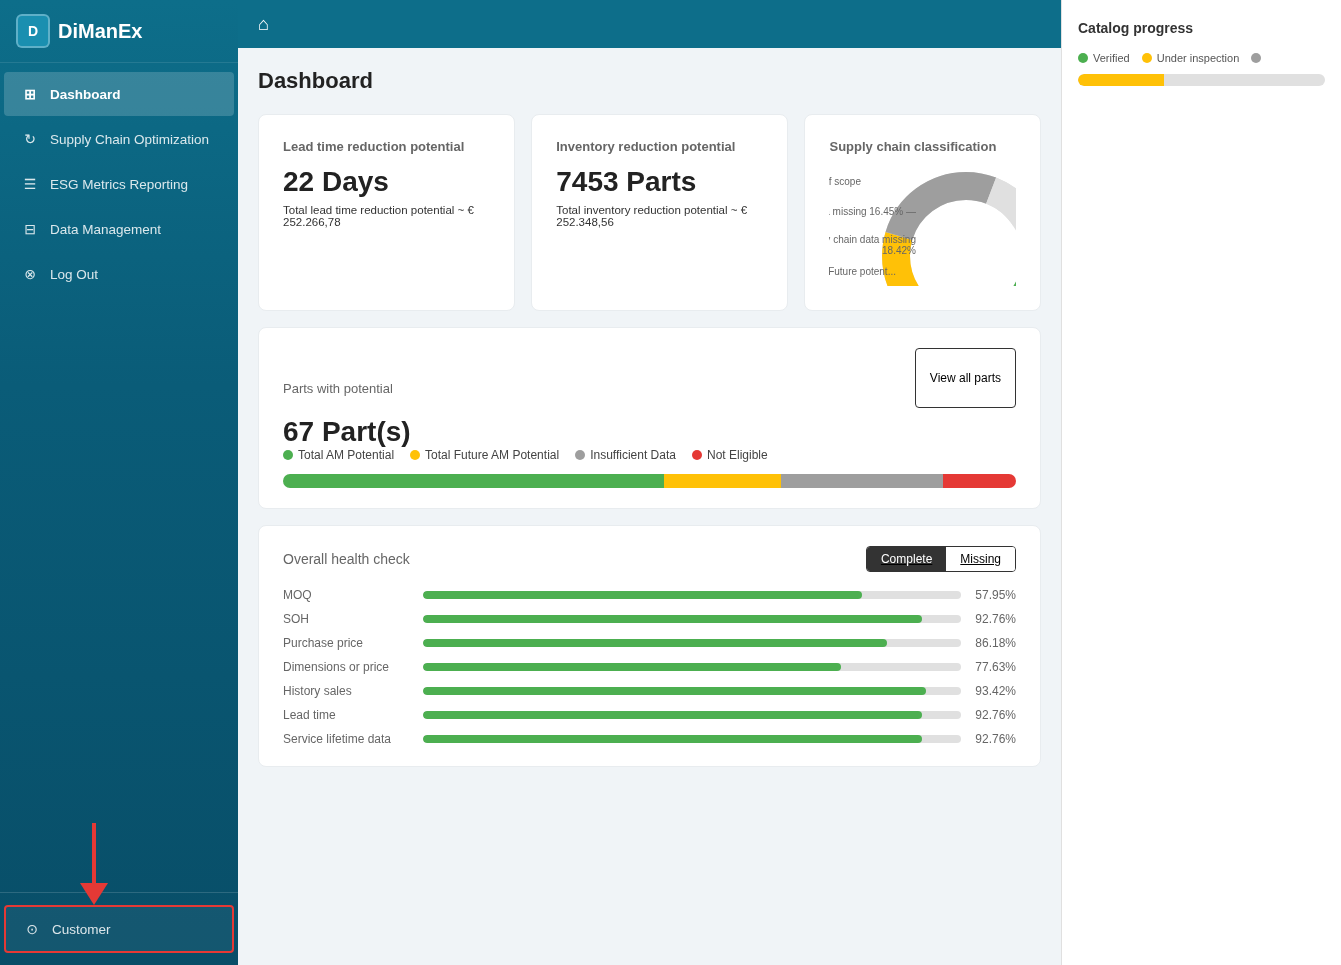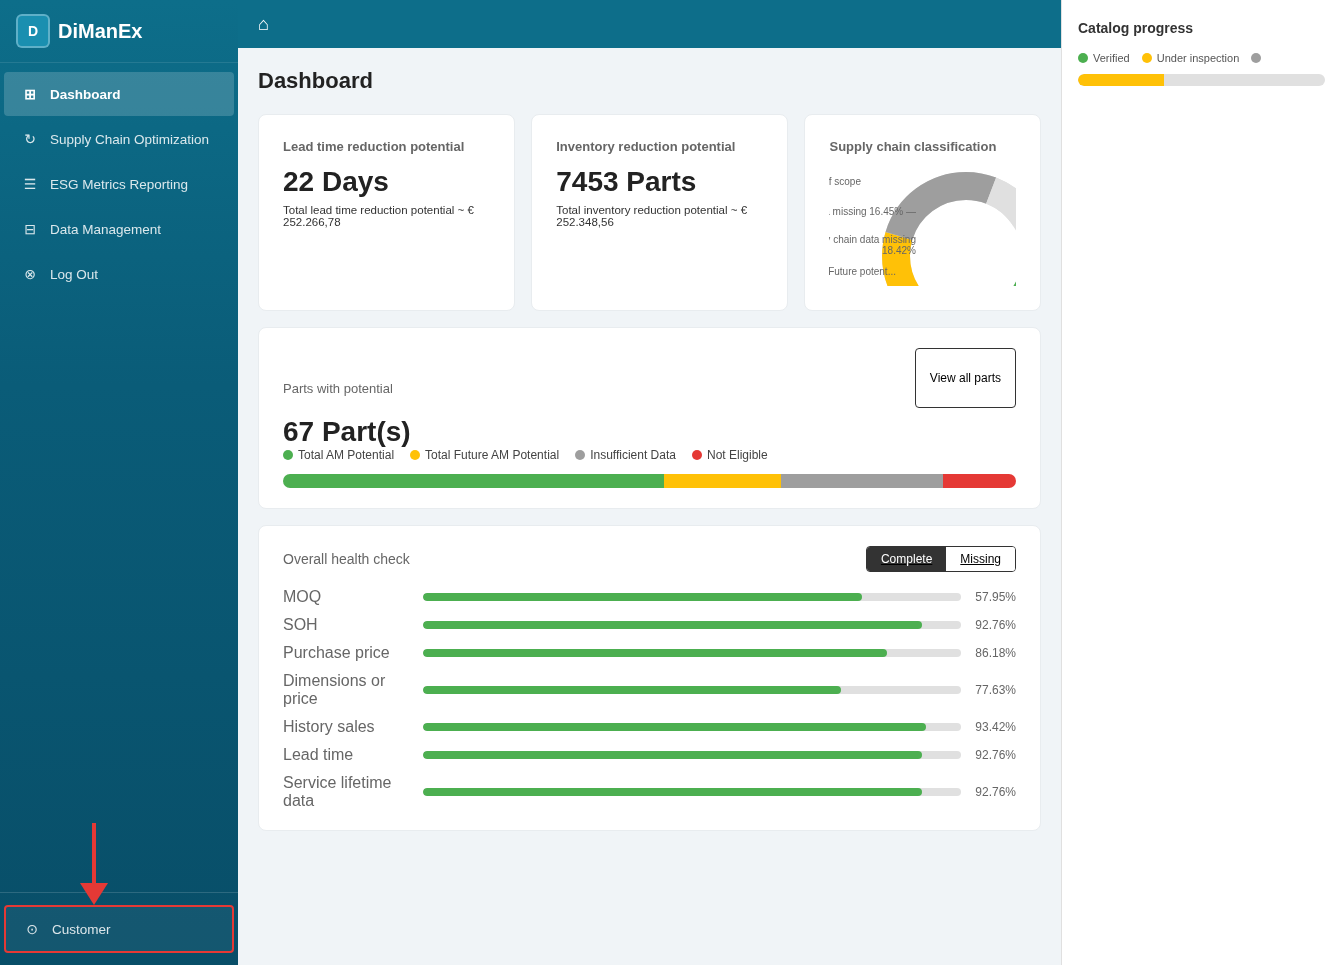--- a/index.html
+++ b/index.html
@@ -149,21 +149,21 @@
       padding: 5px 14px;
       font-size: 12px;
       cursor: pointer;
       background: white;
       border: none;
       font-weight: 500;
     }
     .toggle-btn.active { background: #333; color: white; }
     .health-rows { display: flex; flex-direction: column; gap: 10px; }
     .health-row { display: flex; align-items: center; gap: 10px; }
-    .health-row-label { width: 130px; font-size: 16px; color: #666; flex-shrink: 0; }
+    .health-row-label { width: 130px; font-size: 12px; color: #666; flex-shrink: 0; }
     .health-bar-wrap { flex: 1; height: 8px; background: #e0e0e0; border-radius: 4px; overflow: hidden; }
     .health-bar-fill { height: 100%; border-radius: 4px; }
     .health-row-pct { width: 45px; text-align: right; font-size: 12px; color: #666; }
 
     
     .right-panel {
       width: 280px;
       min-width: 280px;
       background: white;
       border-left: 1px solid #e0e0e0;

